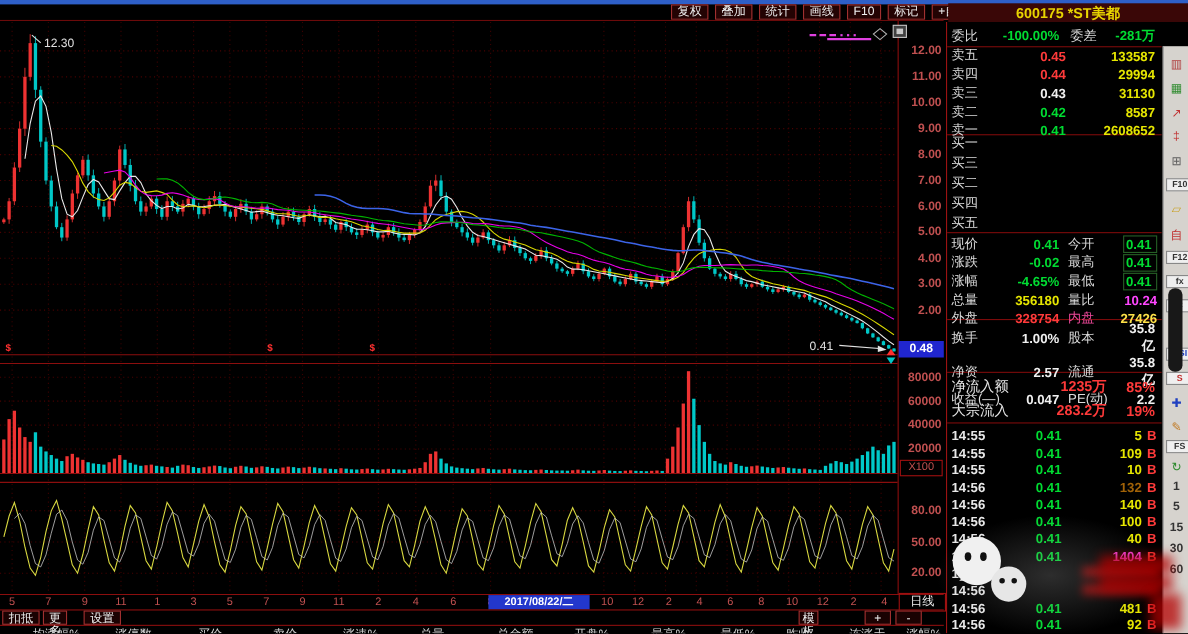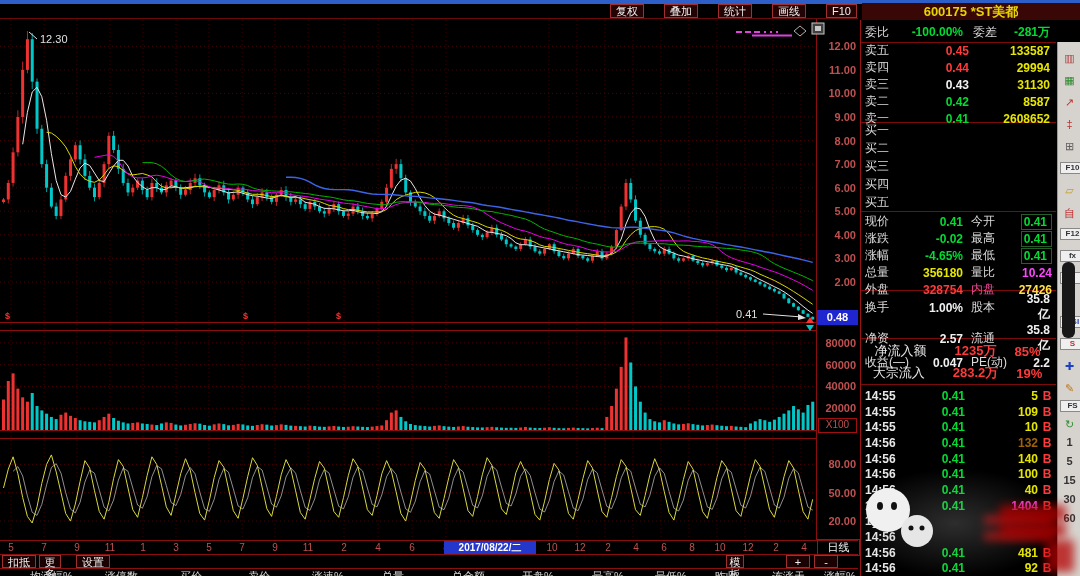--- a/index.html
+++ b/index.html
@@ -1,20 +1,20 @@
 <!DOCTYPE html>
 <html><head>
 <meta charset="utf-8">
 <style>
   html,body{margin:0;padding:0;background:#000;}
   #app{position:relative;width:1080px;height:576px;background:#000;overflow:hidden;
        font-family:"Liberation Sans",sans-serif;}
   .abs{position:absolute;}
   .topstrip{left:0;top:0;width:1080px;height:4px;background:#2e5fc8;}
-  .menubar{left:610px;top:4px;height:14px;display:flex;gap:20px;}
+  .menubar{left:610px;top:4px;height:14px;display:flex;gap:6px;}
   .mbtn{background:#230303;border:1px solid #a03030;color:#efefef;font-size:11px;
         line-height:12px;padding:0 5px;height:14px;box-sizing:border-box;cursor:default;}
   .titlebar{left:862px;top:3px;width:218px;height:17px;background:#3a0707;
             color:#e8d400;font-weight:bold;font-size:13px;text-align:center;line-height:17px;}
   
   #chart-area{left:0;top:18px;width:858px;height:568px;background:#000;}
   .axlab{position:absolute;left:818px;width:38px;text-align:right;color:#c05050;
          font-size:11px;font-weight:bold;}
   .xtick{position:absolute;top:524px;width:18px;text-align:center;color:#c05050;font-size:10px;}
   .xdate{position:absolute;top:523px;left:444px;width:92px;height:13px;background:#2337cc;
@@ -735,24 +735,24 @@
           <span style="width: 46px; padding-left: 4px; color: rgb(220, 220, 220);">卖一</span>
           <span style="width: 58px; text-align: right; font-weight: bold; color: rgb(0, 220, 50);">0.41</span>
           <span style="flex: 1 1 0%; text-align: right; padding-right: 6px; font-weight: bold; color: rgb(230, 230, 0);">2608652</span>
         </div>
       </div>
       <div class="sec" style="top: 102px; height: 89px;">
         <div class="prow">
           <span style="width: 46px; padding-left: 4px; color: rgb(220, 220, 220);">买一</span>
         </div>
         <div class="prow">
+          <span style="width: 46px; padding-left: 4px; color: rgb(220, 220, 220);">买三</span>
+        </div>
+        <div class="prow">
           <span style="width: 46px; padding-left: 4px; color: rgb(220, 220, 220);">买二</span>
-        </div>
-        <div class="prow">
-          <span style="width: 46px; padding-left: 4px; color: rgb(220, 220, 220);">买三</span>
         </div>
         <div class="prow">
           <span style="width: 46px; padding-left: 4px; color: rgb(220, 220, 220);">买四</span>
         </div>
         <div class="prow">
           <span style="width: 46px; padding-left: 4px; color: rgb(220, 220, 220); font-family: Liberation Serif, serif;">买五</span>
         </div>
       </div>
       <div class="sec" style="top: 193px; height: 77px;">
         <div class="prow">
@@ -799,21 +799,21 @@
           <span style="width: 48px; padding-left: 8px; color: rgb(220, 220, 220);">流通</span>
           <span style="flex: 1 1 0%; text-align: right; padding-right: 6px; font-weight: bold; color: rgb(240, 240, 240);">35.8亿</span>
         </div>
         <div class="prow">
           <span style="width: 48px; padding-left: 4px; color: rgb(220, 220, 220);">收益(—)</span>
           <span style="width: 50px; text-align: right; font-weight: bold; color: rgb(240, 240, 240);">0.047</span>
           <span style="width: 48px; padding-left: 8px; color: rgb(220, 220, 220);">PE(动)</span>
           <span style="flex: 1 1 0%; text-align: right; padding-right: 6px; font-weight: bold; color: rgb(240, 240, 240);">2.2</span>
         </div>
       </div>
-      <div class="sec" style="top: 320px; height: 44px; align-items: center;">
+      <div class="sec" style="top: 320px; height: 44px;">
         <div class="flowrow">
           <span style="width: 80px; padding-left: 4px; color: rgb(232, 232, 232);">净流入额</span>
           <span style="flex: 1 1 0%; text-align: right; font-weight: bold; color: rgb(255, 58, 58);">1235万</span>
           <span style="width: 44px; text-align: right; padding-right: 6px; font-weight: bold; color: rgb(255, 58, 58);">85%</span>
         </div>
         <div class="flowrow">
           <span style="width: 80px; padding-left: 4px; color: rgb(232, 232, 232);">大宗流入</span>
           <span style="flex: 1 1 0%; text-align: right; font-weight: bold; color: rgb(255, 58, 58);">283.2万</span>
           <span style="width: 44px; text-align: right; padding-right: 6px; font-weight: bold; color: rgb(255, 58, 58);">19%</span>
         </div>

